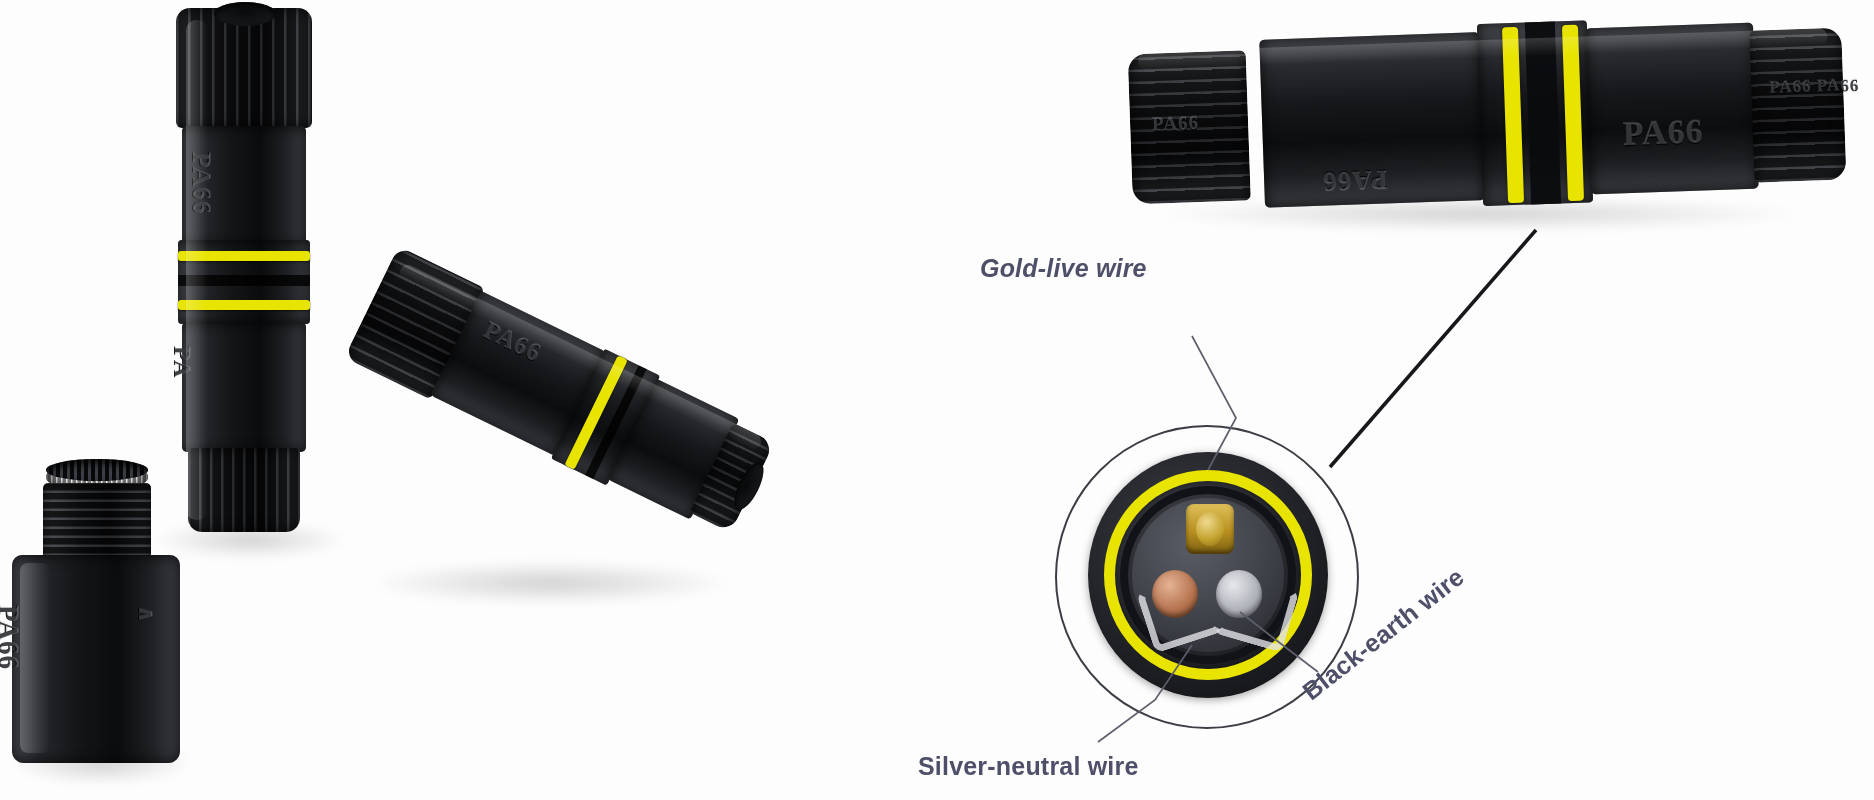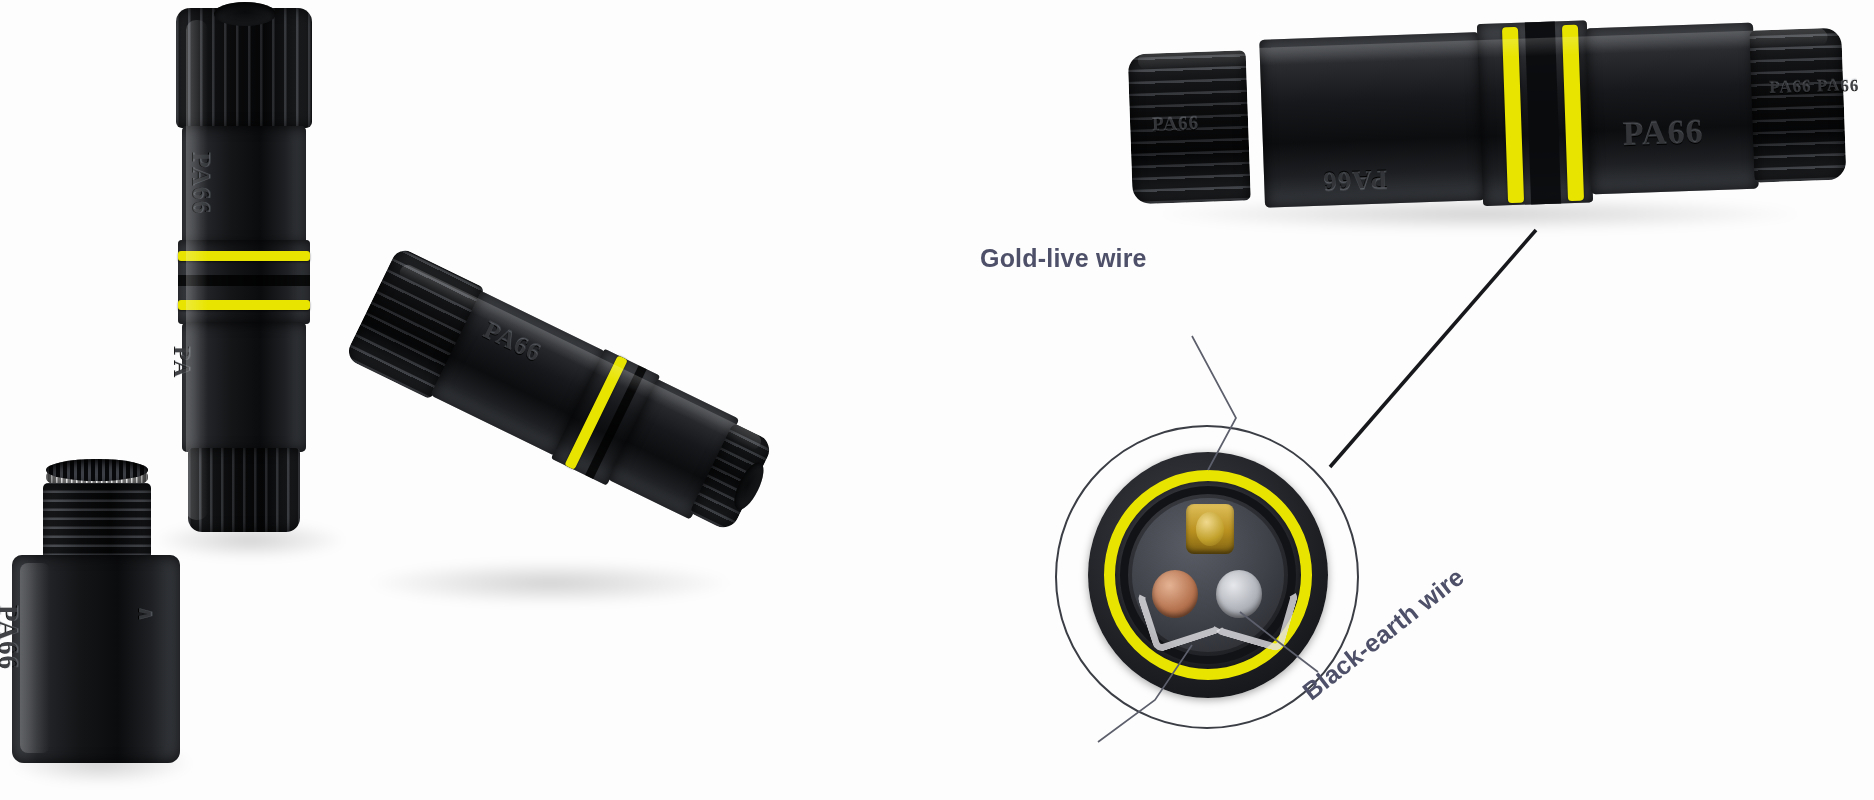--- a/index.html
+++ b/index.html
@@ -215,18 +215,19 @@
 
     <path d="M1536 230 L1330 467" stroke="#17181b" stroke-width="3.6" fill="none"></path>
 
     <path d="M1192 336 L1236 418 L1208 470" stroke="#5d606c" stroke-width="1.7" fill="none"></path>
 
     <path d="M1098 742 L1155 700 L1192 645" stroke="#5d606c" stroke-width="1.7" fill="none"></path>
 
     <path d="M1318 672 L1276 640 L1240 612" stroke="#5d606c" stroke-width="1.7" fill="none"></path>
   </svg>
 
-  <div class="label" style="left:980px;top:244px;">Gold-live wire</div>
-
+  <div class="label" style="left:980px;top:254px;font-style:italic;">Gold-live wire</div>
+
+  <div class="label" style="left:918px;top:752px;">Silver-neutral wire</div>
 
   <div class="label rot" style="left:1306px;top:680px;">Black-earth wire</div>
 
 </div>
 
 </body></html>

